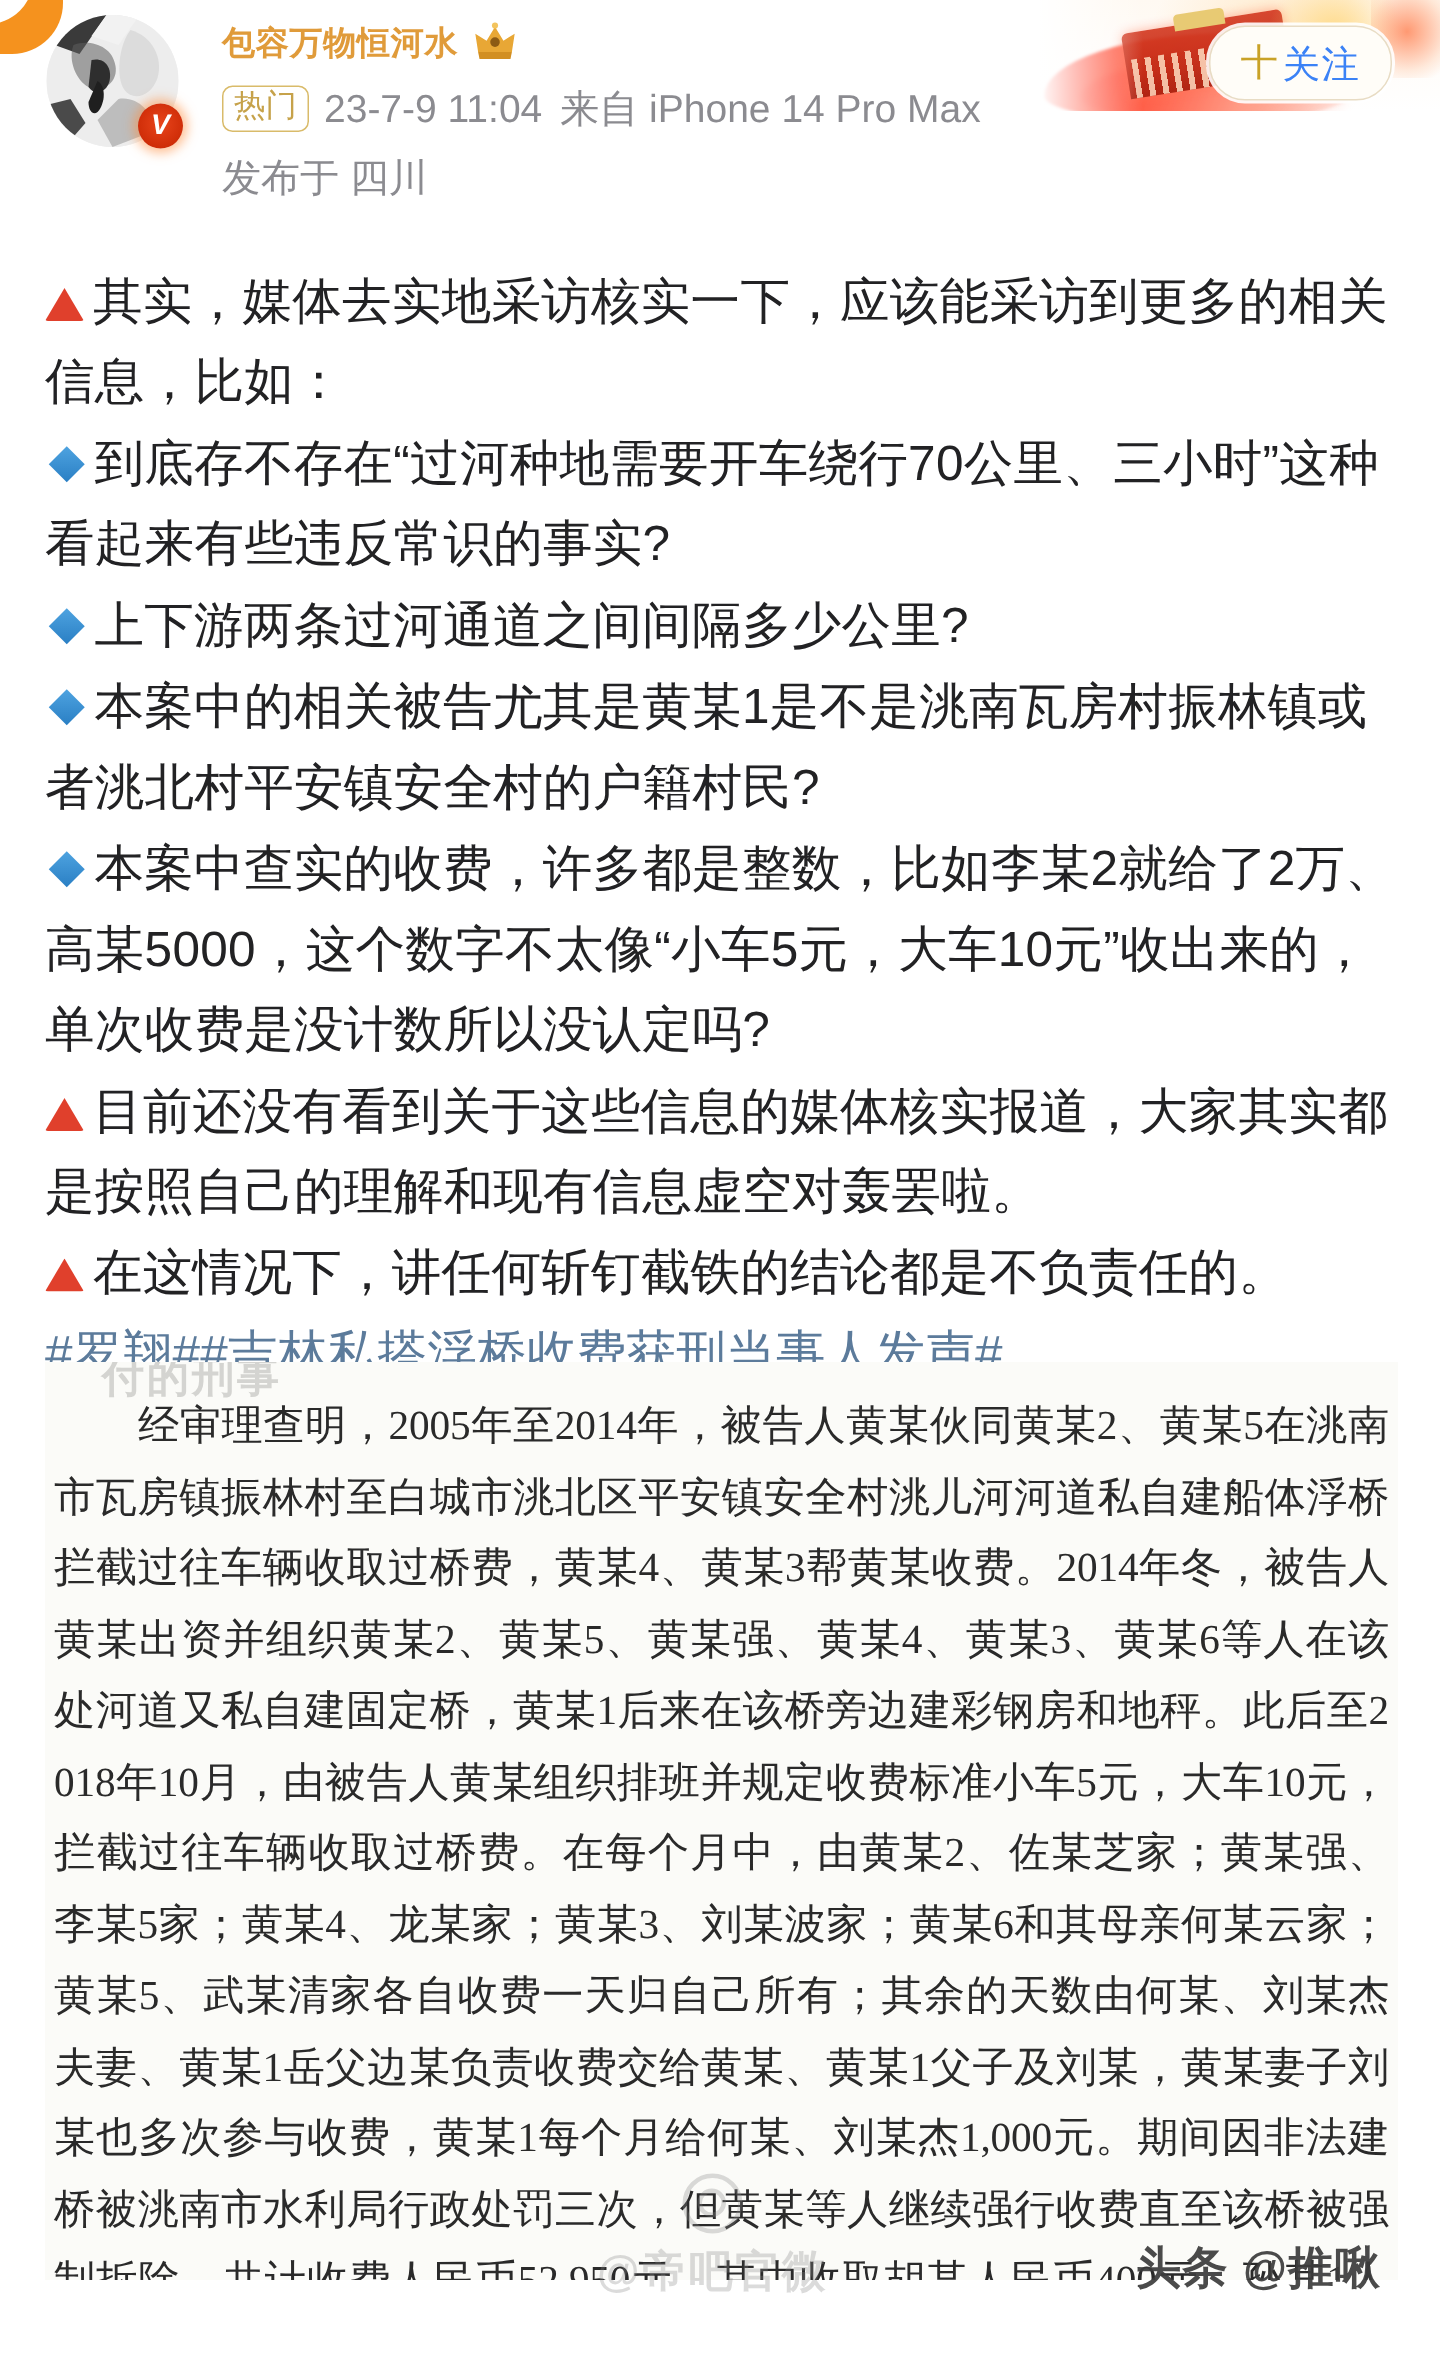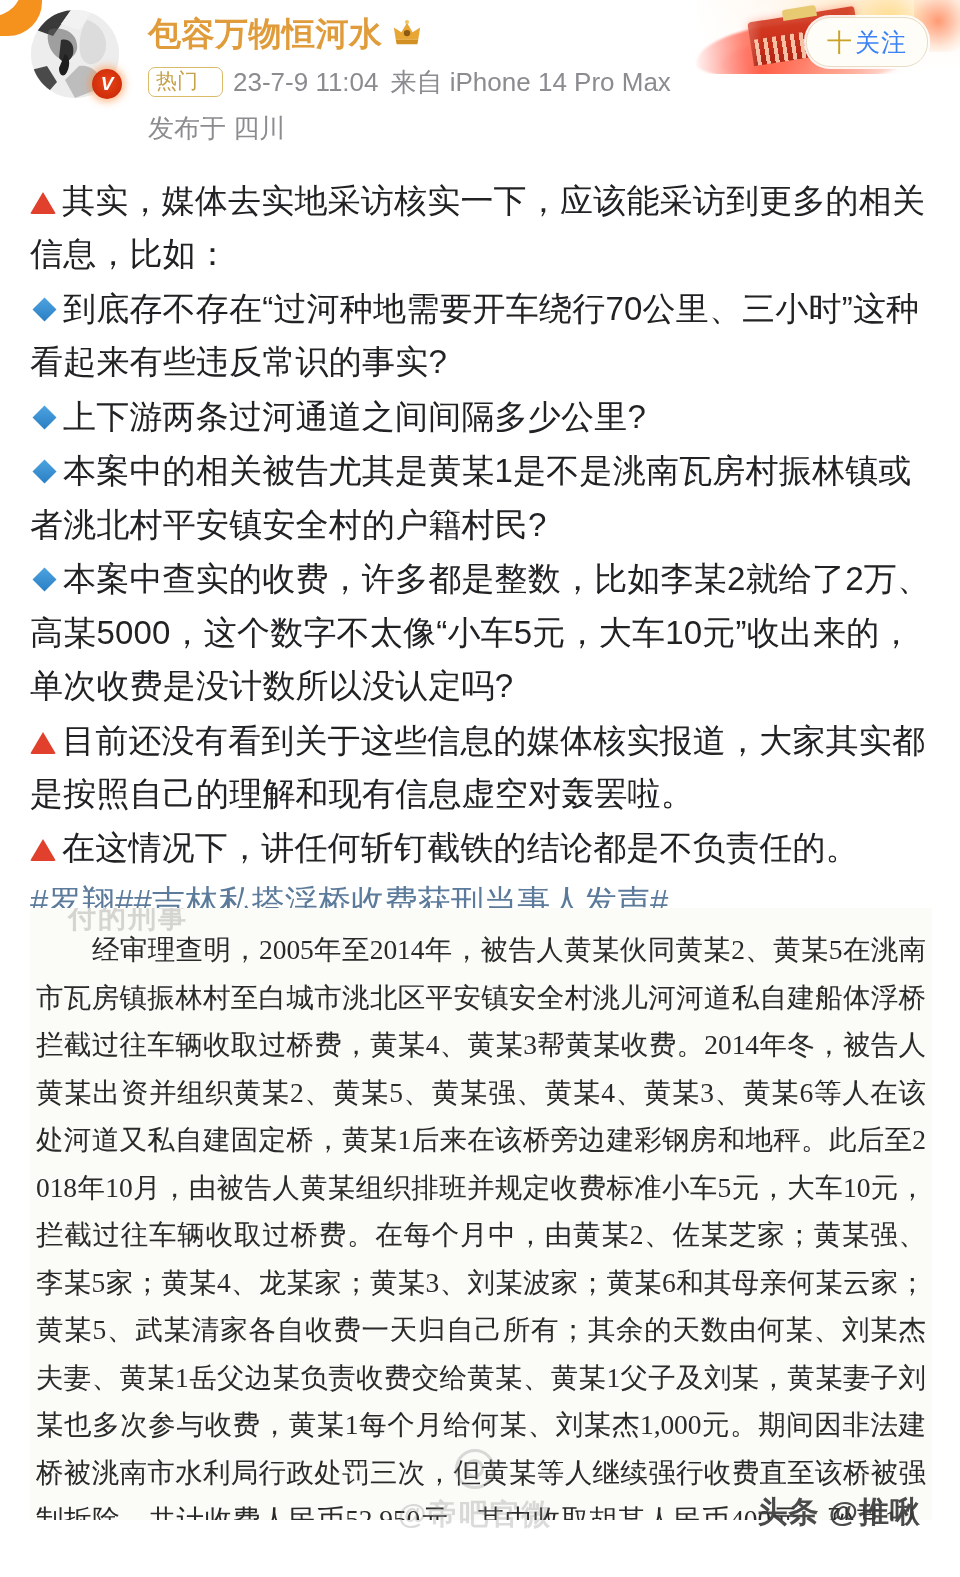--- a/index.html
+++ b/index.html
@@ -206,21 +206,21 @@
     left: 148px;
     top: 14px;
     width: 560px;
   }
   .username-row {
     display: flex;
     align-items: center;
     gap: 9px;
   }
   .username {
-    font-size: 33px;
+    font-size: 22px;
     color: #e09b3a;
     font-weight: 700;
     letter-spacing: .5px;
     line-height: 1.2;
   }
   .crown-icon {
     width: 30px;
     height: 30px;
     display: inline-block;
   }
@@ -228,21 +228,21 @@
     display: flex;
     align-items: center;
     gap: 10px;
     margin-top: 11px;
   }
   .hot-badge {
     border: 1.6px solid #d9bb6a;
     border-radius: 7px;
     color: #c6a24a;
     font-size: 21px;
-    padding: 1px 24px 3px 7px;
+    padding: 1px 7px 3px 7px;
     line-height: 1.15;
     white-space: nowrap;
   }
   .timestamp, .source {
     color: #8b8b90;
     font-size: 26px;
     white-space: nowrap;
   }
   .source { margin-left: 2px; }
   .location {

